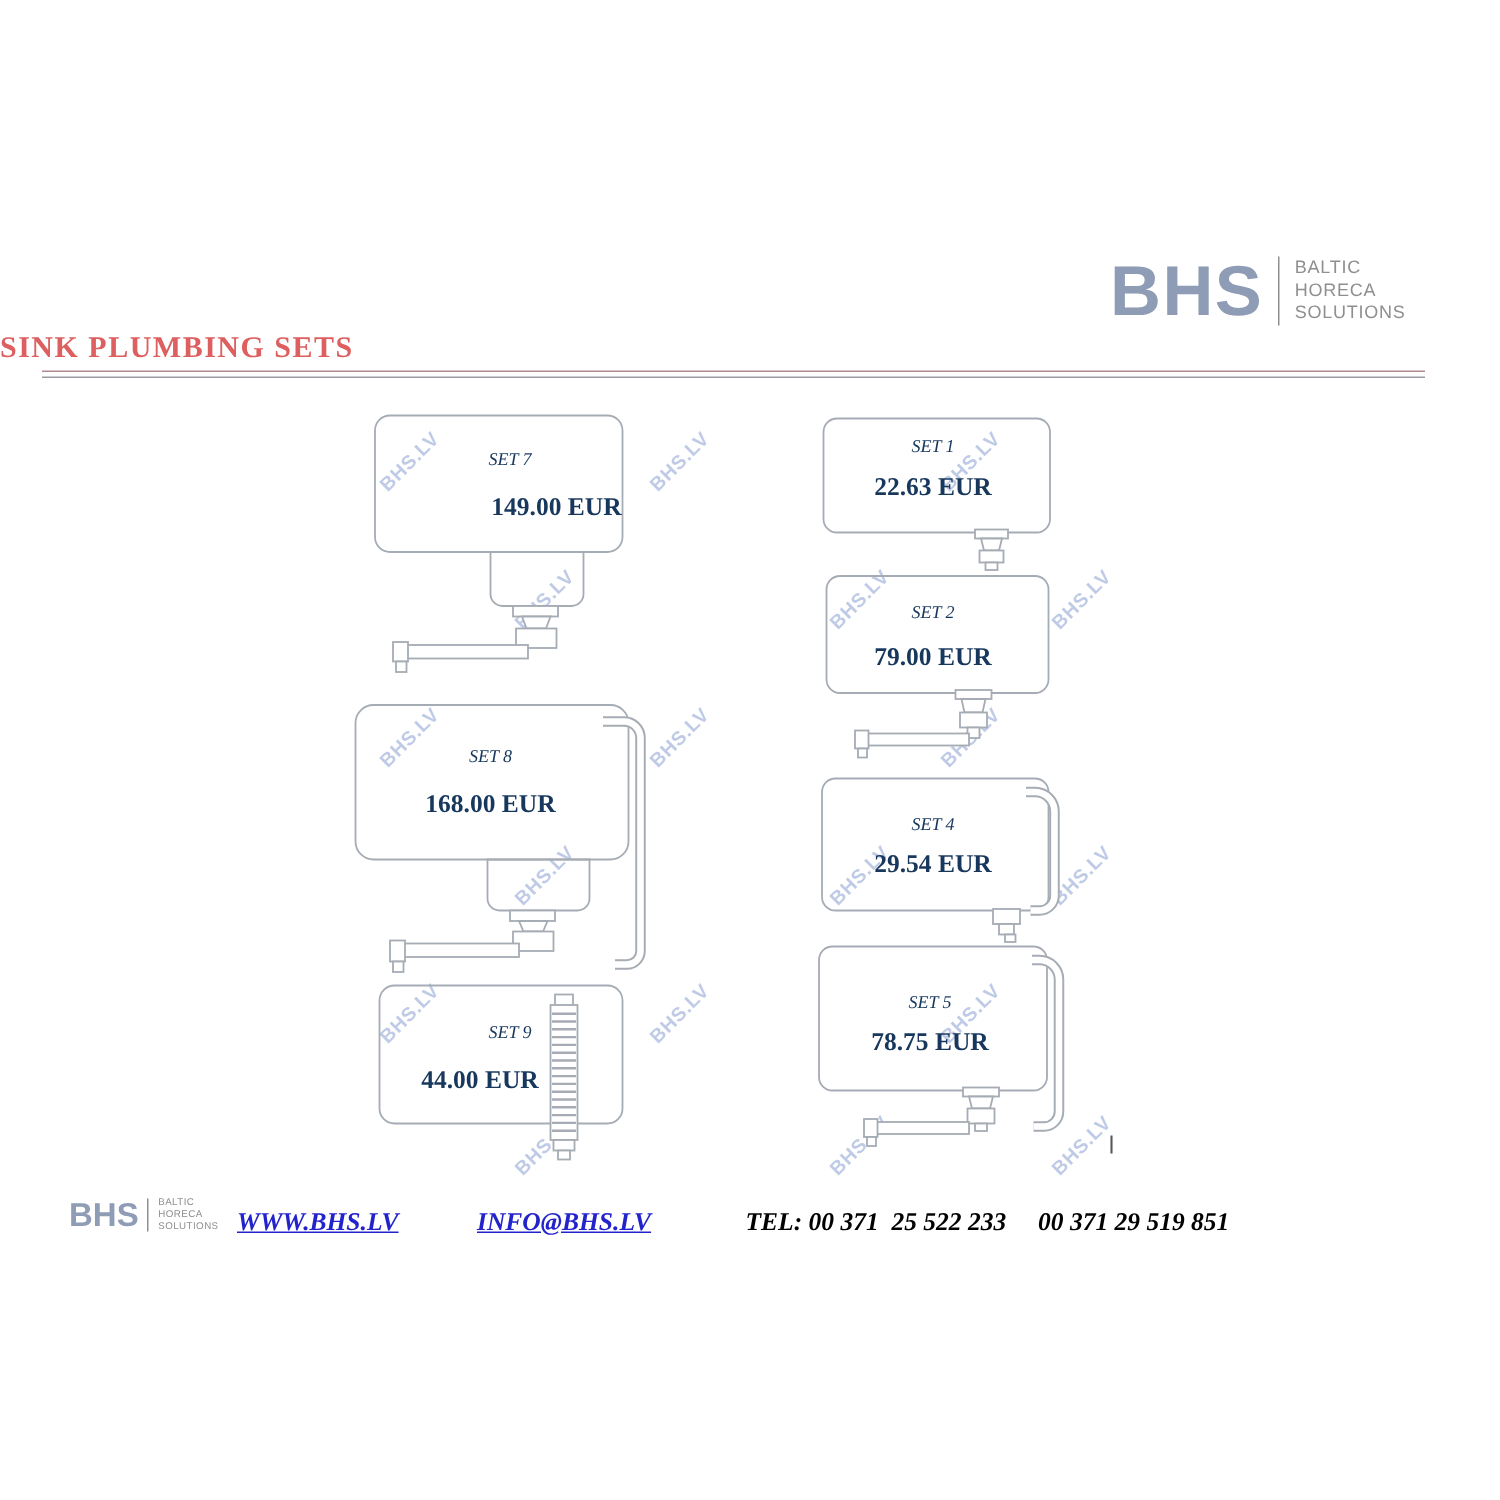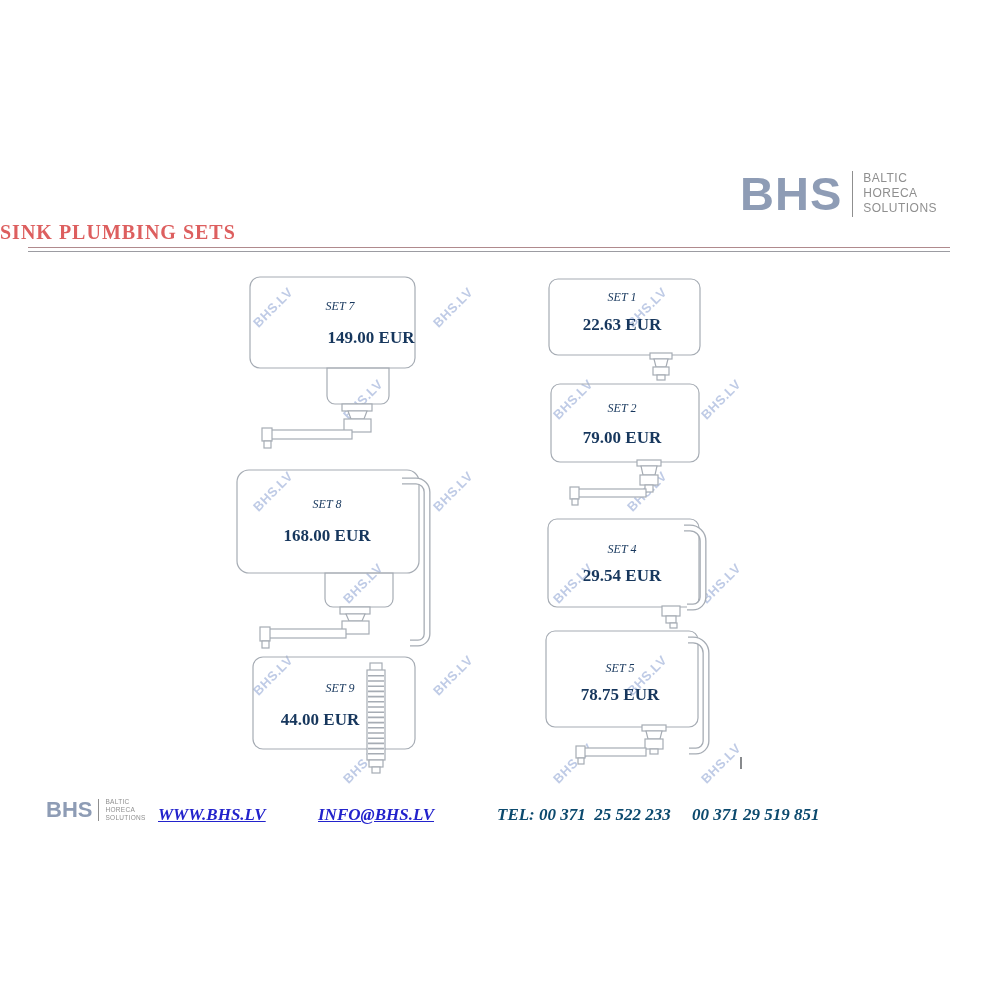--- a/index.html
+++ b/index.html
@@ -45,21 +45,21 @@
   .logo-footer .logo-abbr{font-size:22px;}
   .logo-footer .logo-divider{height:22px;margin:0 6px;}
   .logo-footer .logo-words span{font-size:6.5px;line-height:8px;letter-spacing:.3px;}
 
   .footer-link{position:absolute;top:805px;font-family:"Liberation Serif",serif;
                font-weight:bold;font-style:italic;font-size:17px;color:#2323cc;
                text-decoration:underline;cursor:pointer;text-align:center;}
   .footer-web{left:158px;}
   .footer-mail{left:318px;}
   .footer-tel{position:absolute;left:497px;top:805px;font-family:"Liberation Serif",serif;
-              font-weight:bold;font-style:italic;font-size:17px;color:#0c4a6e;white-space:pre;}
+              font-weight:bold;font-style:italic;font-size:17px;color:#000000;white-space:pre;}
 </style>
 </head>
 <body>
 
 <div class="page">
 
   <div class="logo-block logo-top">
     <span class="logo-abbr">BHS</span>
     <span class="logo-divider"></span>
     <span class="logo-words">

